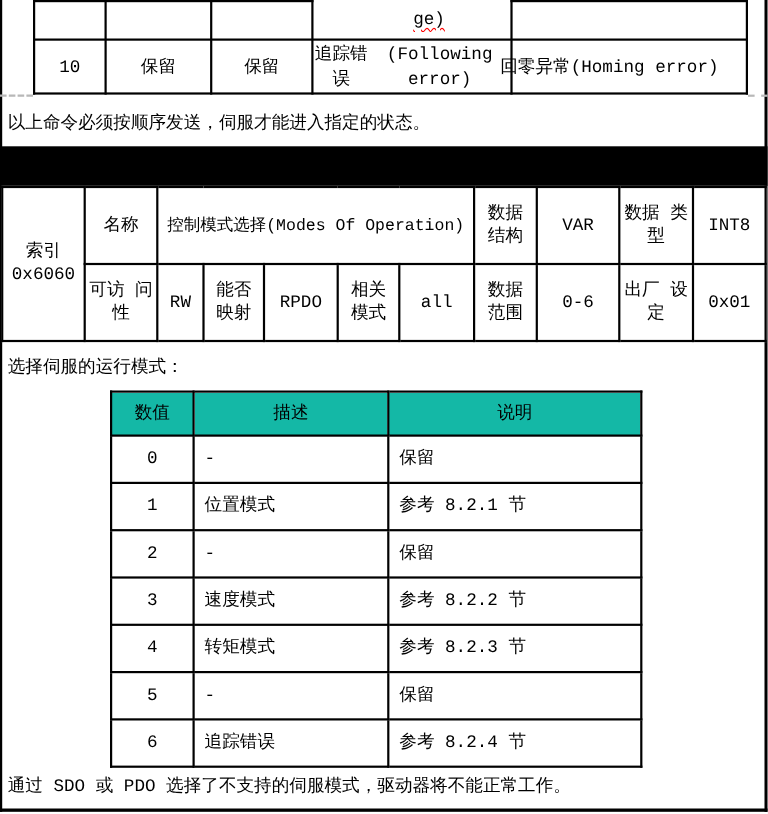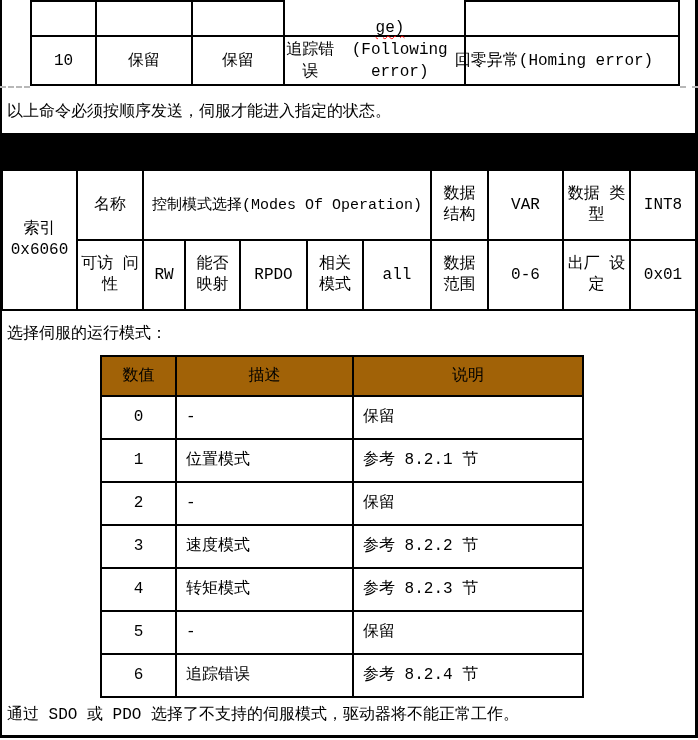--- a/index.html
+++ b/index.html
@@ -36,21 +36,21 @@
   table { border-collapse:collapse; table-layout:fixed; position:absolute; background:#fff; }
   td, th { border:2px solid #000; font-size:16px; line-height:21px; text-align:center; vertical-align:middle; font-weight:normal; overflow:hidden; }
 
   
   .objtable { left:1px; top:169px; width:695px; }
   .objtable td { height:70px; }
   .objtable .name-val { font-size:15px; white-space:nowrap;margin-left:19px; }
 
   
   .modetable { left:100px; top:355px; width:484px; }
-  .modetable th { height:40px; background:#a16207; }
+  .modetable th { height:40px; background:#14b8a6; }
   .modetable td { height:43px; }
   .modetable td.c-desc, .modetable td.c-note { text-align:left; padding-left:9px; }
 </style>
 </head>
 <body>
 
 <div class="page">
 
   <div class="vline" style="left:0; top:0; width:2px; height:738px;"></div>
   <div class="vline" style="left:695px; top:0; width:3px; height:738px;"></div>
@@ -62,21 +62,21 @@
   <div class="vline" style="left:283px; top:0; width:2px; height:86px;"></div>
   <div class="vline" style="left:464px; top:0; width:2px; height:86px;"></div>
   <div class="vline" style="left:678px; top:0; width:2px; height:86px;"></div>
   <div class="hline" style="left:30px;  top:0; width:255px; height:2px;"></div>
   <div class="hline" style="left:464px; top:0; width:216px; height:2px;"></div>
   <div class="hline" style="left:30px;  top:35px; width:650px; height:2px;"></div>
   <div class="hline" style="left:30px;  top:84px; width:650px; height:2px;"></div>
   <div class="dashline" style="left:0; top:86px; width:30px;"></div>
   <div class="dashline" style="left:680px; top:86px; width:18px;"></div>
 
-  <div class="cell" style="left:285px; top:12px; width:179px; height:31px;padding-left:31px;">
+  <div class="cell" style="left:285px; top:2px; width:179px; height:31px;padding-left:31px;">
     <span class="squiggle">ge)</span>
   </div>
   <div class="cell" style="left:32px; top:37px; width:63px; height:47px;">
     <span>10</span>
   </div>
   <div class="cell" style="left:97px; top:37px; width:94px; height:47px;">
     <span>保留</span>
   </div>
   <div class="cell" style="left:193px; top:37px; width:90px; height:47px;">
     <span>保留</span>

